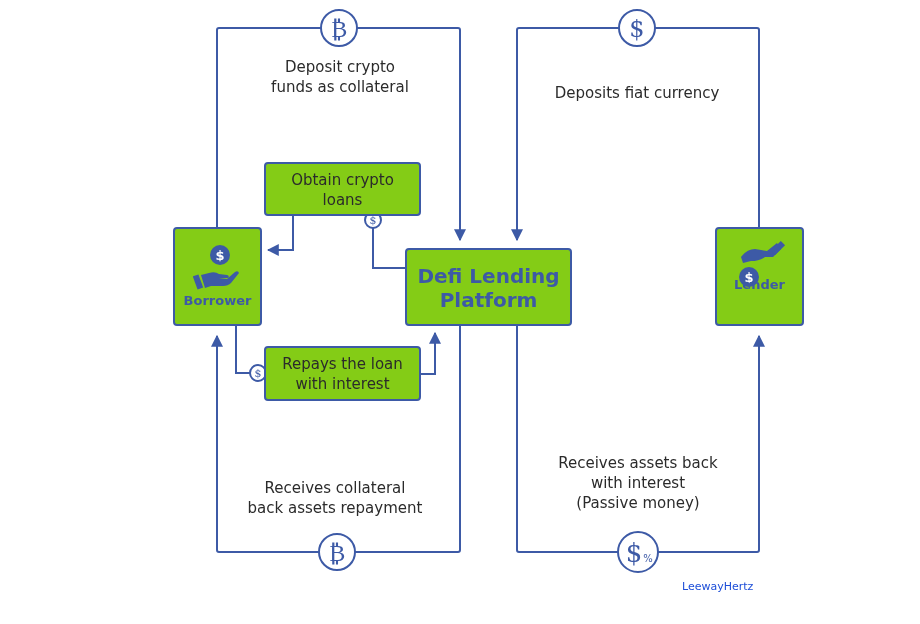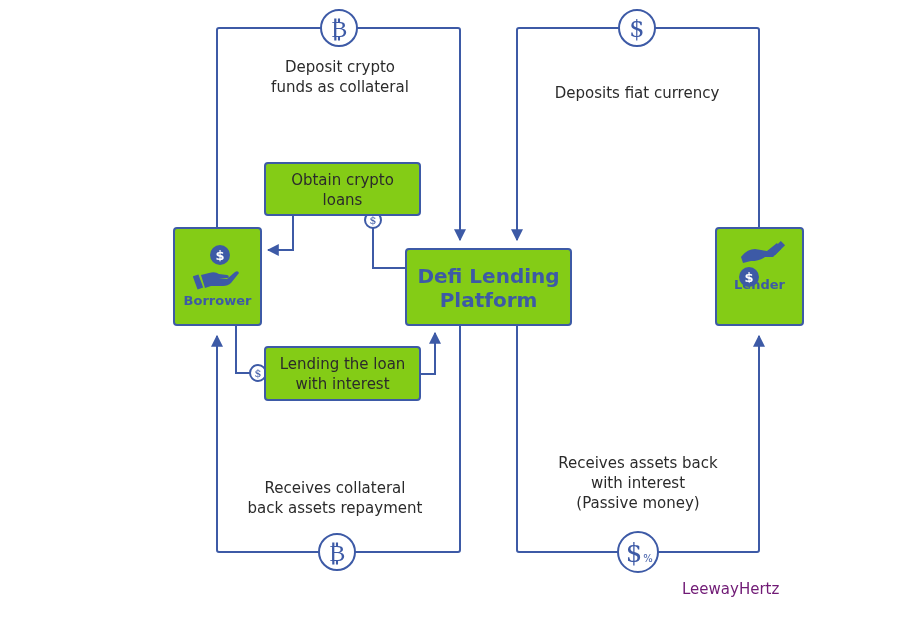--- a/index.html
+++ b/index.html
@@ -11,21 +11,21 @@
            white-space: pre-line; }
     .box { position: absolute; border: 2px solid #3d5aa6; border-radius: 4px; background: #84cc16;
            box-sizing: border-box; }
     .actor-label { position: absolute; left: 0; right: 0; text-align: center;
                    color: #3d5aa6; font-weight: bold; font-size: 13px; }
     .platform-label { position: absolute; left: 0; right: 0; top: 14px; text-align: center;
                       color: #3d5aa6; font-weight: bold; font-size: 20px; line-height: 24px;
                       white-space: pre-line; }
     .step-label { position: absolute; left: 0; right: 0; text-align: center; color: #2b2b2b;
                   font-size: 15px; line-height: 20px; white-space: pre-line; }
-    .brand { position: absolute; left: 682px; top: 580px; font-size: 15px; color: #701a75;
+    .brand { position: absolute; left: 682px; top: 580px; font-size: 11px; color: #1d4ed8;
              font-family: "DejaVu Sans", sans-serif; }
   </style>
 </head>
 <body>
 
 <svg id="diagram" width="920" height="624" viewBox="0 0 920 624">
   <defs>
     <marker id="arr" viewBox="0 0 10 10" refX="9" refY="5" markerWidth="6" markerHeight="6" orient="auto-start-reverse">
       <path d="M0,0 L10,5 L0,10 z" fill="#3d5aa6"></path>
     </marker>
@@ -99,21 +99,21 @@
   <div class="platform-label">Defi Lending
 Platform</div>
 </div>
 
 <div class="box" style="left:264px;top:162px;width:157px;height:54px;">
   <div class="step-label" style="top:6px;">Obtain crypto
 loans</div>
 </div>
 
 <div class="box" style="left:264px;top:346px;width:157px;height:55px;">
-  <div class="step-label" style="top:6px;">Lending the loan
+  <div class="step-label" style="top:6px;">Repays the loan
 with interest</div>
 </div>
 
 <div class="lbl" style="left:230px;top:57px;width:220px;">Deposit crypto
 funds as collateral</div>
 <div class="lbl" style="left:527px;top:57px;width:220px;margin-top:26px;">Deposits fiat currency</div>
 <div class="lbl" style="left:225px;top:478px;width:220px;">Receives collateral
 back assets repayment</div>
 <div class="lbl" style="left:528px;top:453px;width:220px;">Receives assets back
 with interest

